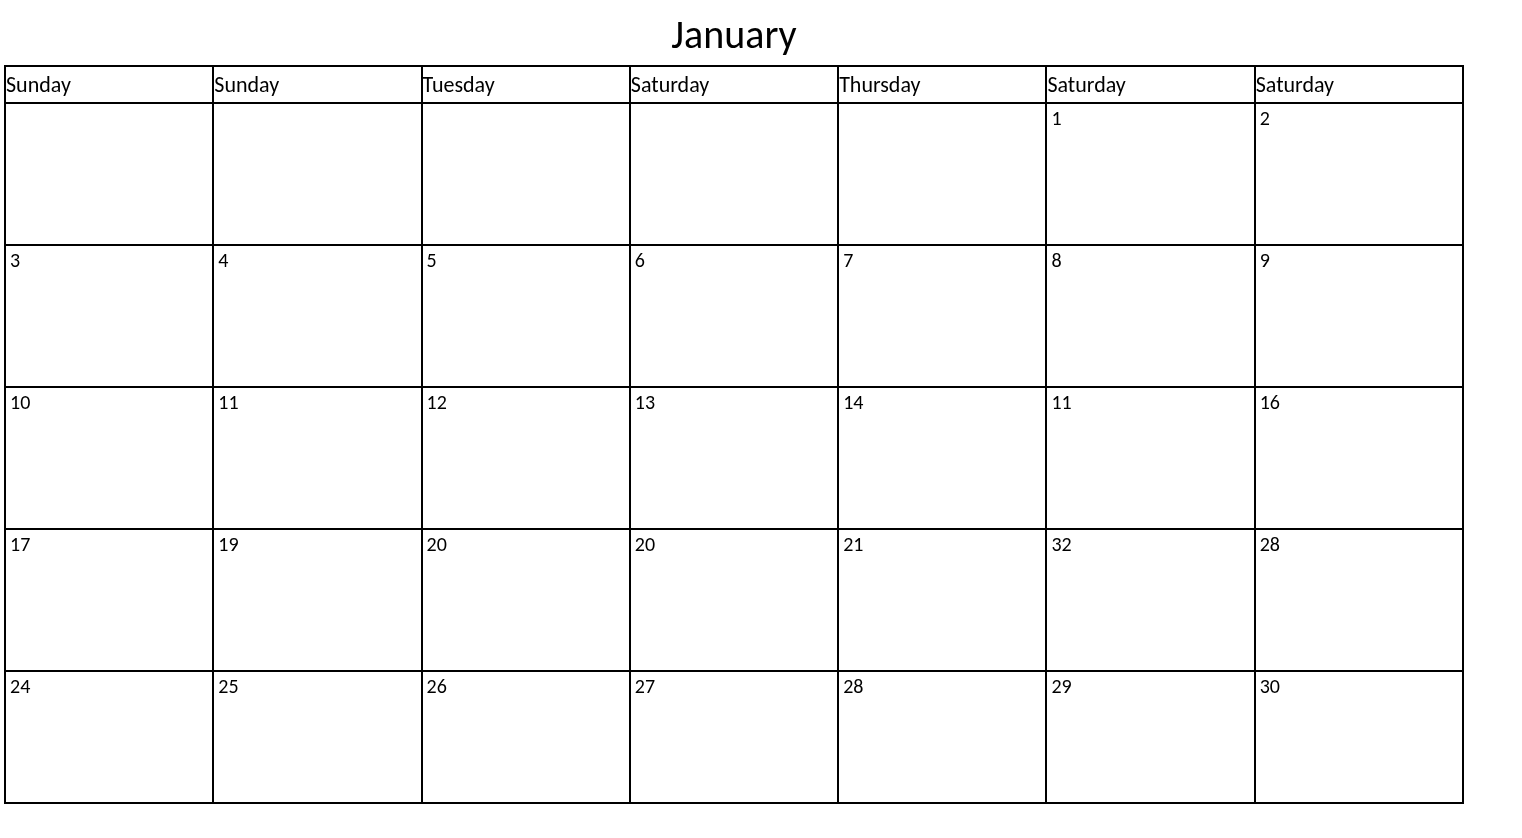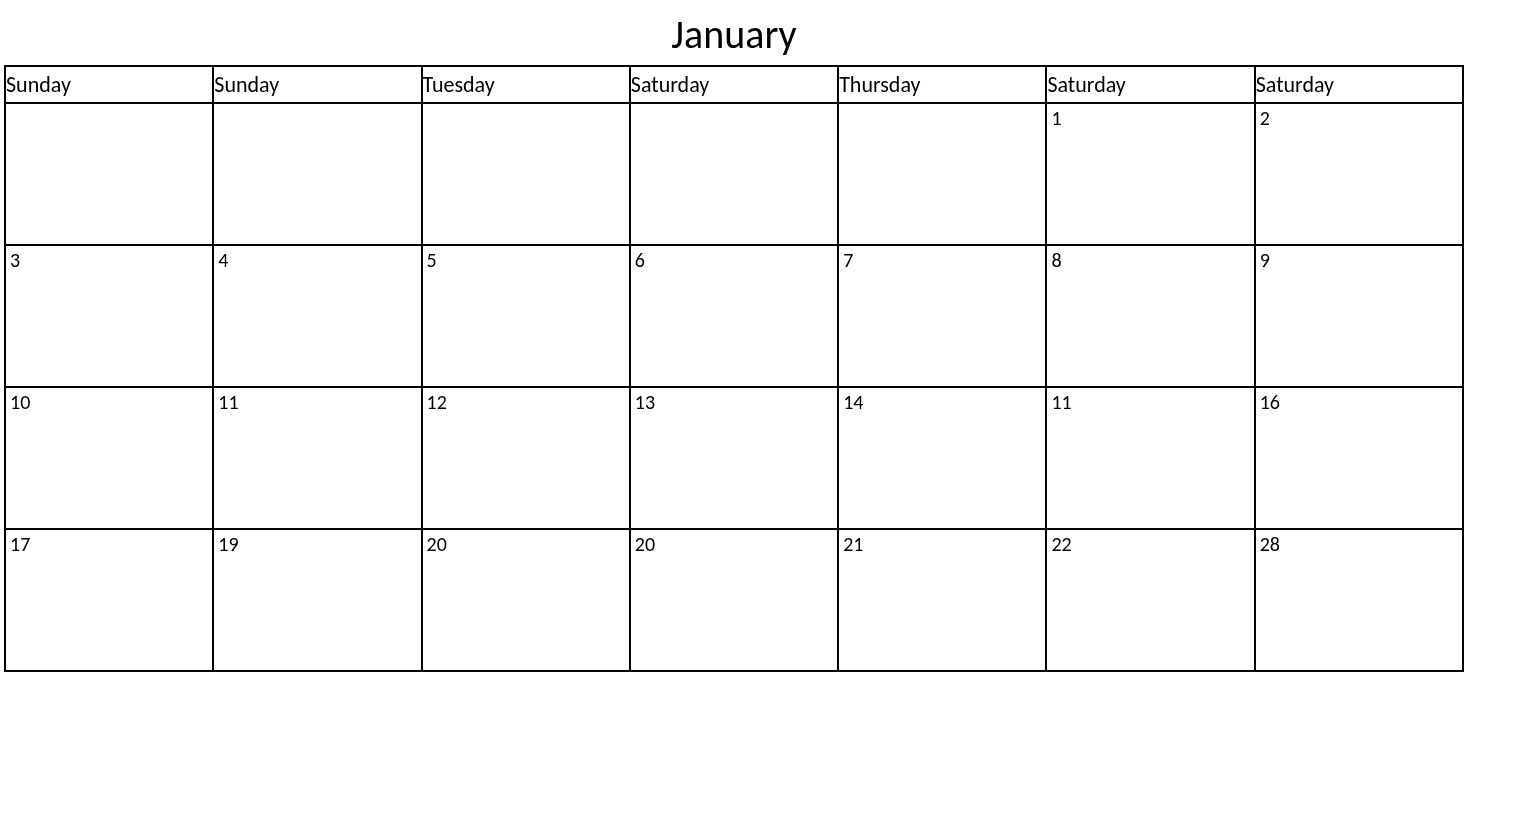--- a/index.html
+++ b/index.html
@@ -95,18 +95,27 @@
         <td>14</td>
         <td>11</td>
         <td>16</td>
       </tr>
       <tr>
         <td>17</td>
         <td>19</td>
         <td>20</td>
         <td>20</td>
         <td>21</td>
-        <td>22</td>
+        <td>32</td>
         <td>28</td>
+      </tr>
+      <tr class="last-row">
+        <td>24</td>
+        <td>25</td>
+        <td>26</td>
+        <td>27</td>
+        <td>28</td>
+        <td>29</td>
+        <td>30</td>
       </tr>
     </tbody>
   </table>
 </div>
 
 </body></html>

